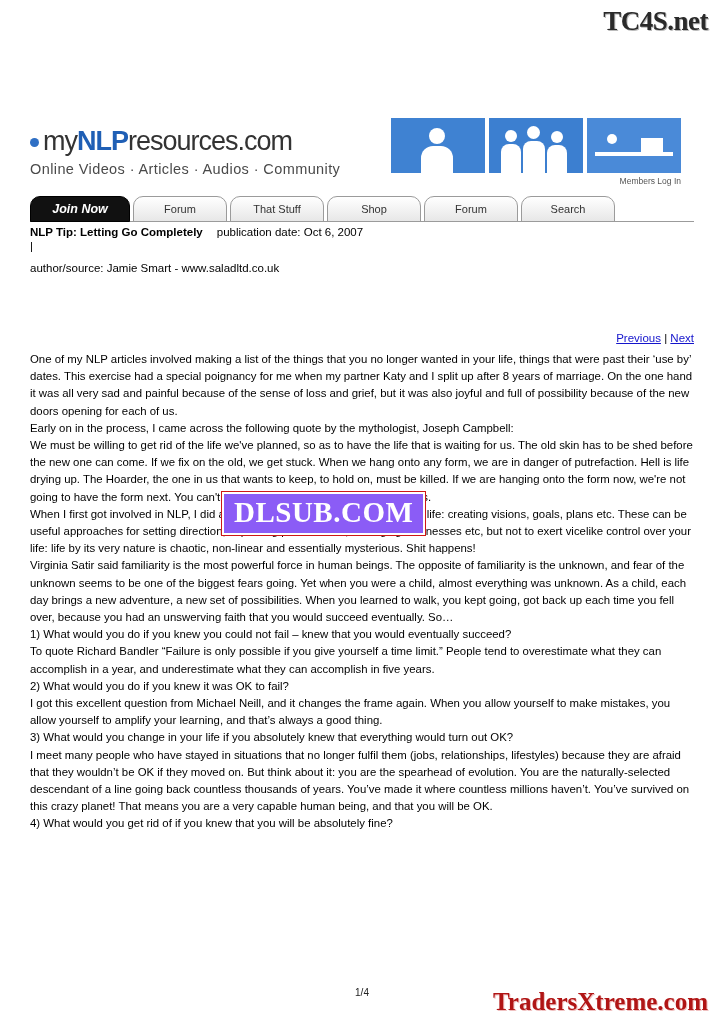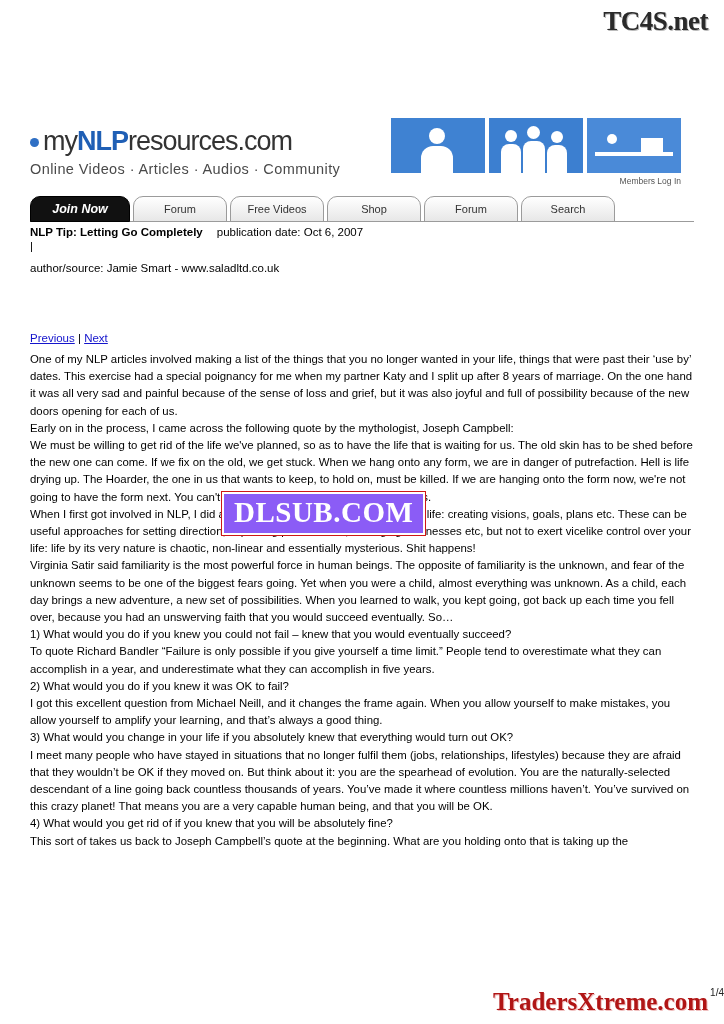--- a/index.html
+++ b/index.html
@@ -148,20 +148,21 @@
     font-size: 11.5px;
     margin-top: 2px;
   }
   .author-line {
     font-size: 11.5px;
     margin-top: 10px;
   }
 
   
   .nav-links {
+    text-align: right;
     margin-top: 58px;
     font-size: 11.5px;
   }
   .nav-links a {
     color: #1414cc;
     text-decoration: underline;
   }
   .nbsp-line {
     text-align: right;
     font-size: 11.5px;
@@ -194,21 +195,21 @@
     border: 2px solid #ffffff;
     box-shadow: 0 0 0 1px #cf1616;
   }
 
   
   .page-num {
     position: absolute;
     left: 0;
     right: 0;
     bottom: 26px;
-    text-align: right;
+    text-align: center;
     font-size: 10px;
     color: #222222;
   }
   .tx-watermark {
     position: absolute;
     right: 16px;
     bottom: 8px;
     font-family: "Liberation Serif", serif;
     font-size: 25px;
     font-weight: bold;
@@ -250,21 +251,21 @@
         <div class="silh" style="left:20px;top:16px;width:10px;height:10px;border-radius:50%;"></div>
         <div class="silh" style="left:54px;top:20px;width:22px;height:14px;"></div>
       </div>
       <div class="members-login">Members Log In</div>
     </div>
   </div>
 
   <div class="navbar">
     <div class="tab join">Join Now</div>
     <div class="tab">Forum</div>
-    <div class="tab">Free Videos</div>
+    <div class="tab">That Stuff</div>
     <div class="tab">Shop</div>
     <div class="tab">Forum</div>
     <div class="tab">Search</div>
   </div>
   <div class="nav-underline"></div>
 
   <div class="art-header">
     <span class="art-title">NLP Tip: Letting Go Completely</span><span class="art-date">publication date: Oct 6, 2007</span>
   </div>
   <div class="pipe-line">|</div>
@@ -282,20 +283,19 @@
     <p>We must be willing to get rid of the life we've planned, so as to have the life that is waiting for us. The old skin has to be shed before the new one can come. If we fix on the old, we get stuck. When we hang onto any form, we are in danger of putrefaction. Hell is life drying up. The Hoarder, the one in us that wants to keep, to hold on, must be killed. If we are hanging onto the form now, we're not going to have the form next. You can't make an omelette without breaking eggs.</p>
     <p>When I first got involved in NLP, I did all sorts of exercises to plan out my ideal life: creating visions, goals, plans etc. These can be useful approaches for setting direction, improving performance, managing businesses etc, but not to exert vicelike control over your life: life by its very nature is chaotic, non-linear and essentially mysterious. Shit happens!</p>
     <p>Virginia Satir said familiarity is the most powerful force in human beings. The opposite of familiarity is the unknown, and fear of the unknown seems to be one of the biggest fears going. Yet when you were a child, almost everything was unknown. As a child, each day brings a new adventure, a new set of possibilities. When you learned to walk, you kept going, got back up each time you fell over, because you had an unswerving faith that you would succeed eventually. So…</p>
     <p>1)	What would you do if you knew you could not fail – knew that you would eventually succeed?</p>
     <p>To quote Richard Bandler “Failure is only possible if you give yourself a time limit.” People tend to overestimate what they can accomplish in a year, and underestimate what they can accomplish in five years.</p>
     <p>2)	What would you do if you knew it was OK to fail?</p>
     <p>I got this excellent question from Michael Neill, and it changes the frame again. When you allow yourself to make mistakes, you allow yourself to amplify your learning, and that’s always a good thing.</p>
     <p>3)	What would you change in your life if you absolutely knew that everything would turn out OK?</p>
     <p>I meet many people who have stayed in situations that no longer fulfil them (jobs, relationships, lifestyles) because they are afraid that they wouldn’t be OK if they moved on. But think about it: you are the spearhead of evolution. You are the naturally-selected descendant of a line going back countless thousands of years. You’ve made it where countless millions haven’t. You’ve survived on this crazy planet! That means you are a very capable human being, and that you will be OK.</p>
     <p>4)	What would you get rid of if you knew that you will be absolutely fine?</p>
-    <p>This sort of takes us back to Joseph Campbell’s quote at the beginning. What are you holding onto that is taking up the</p>
   </div>
 </div>
 
 <div class="dlsub">DLSUB.COM</div>
 
 <div class="page-num">1/4</div>
 <div class="tx-watermark">TradersXtreme.com</div>
 
 </body></html>

